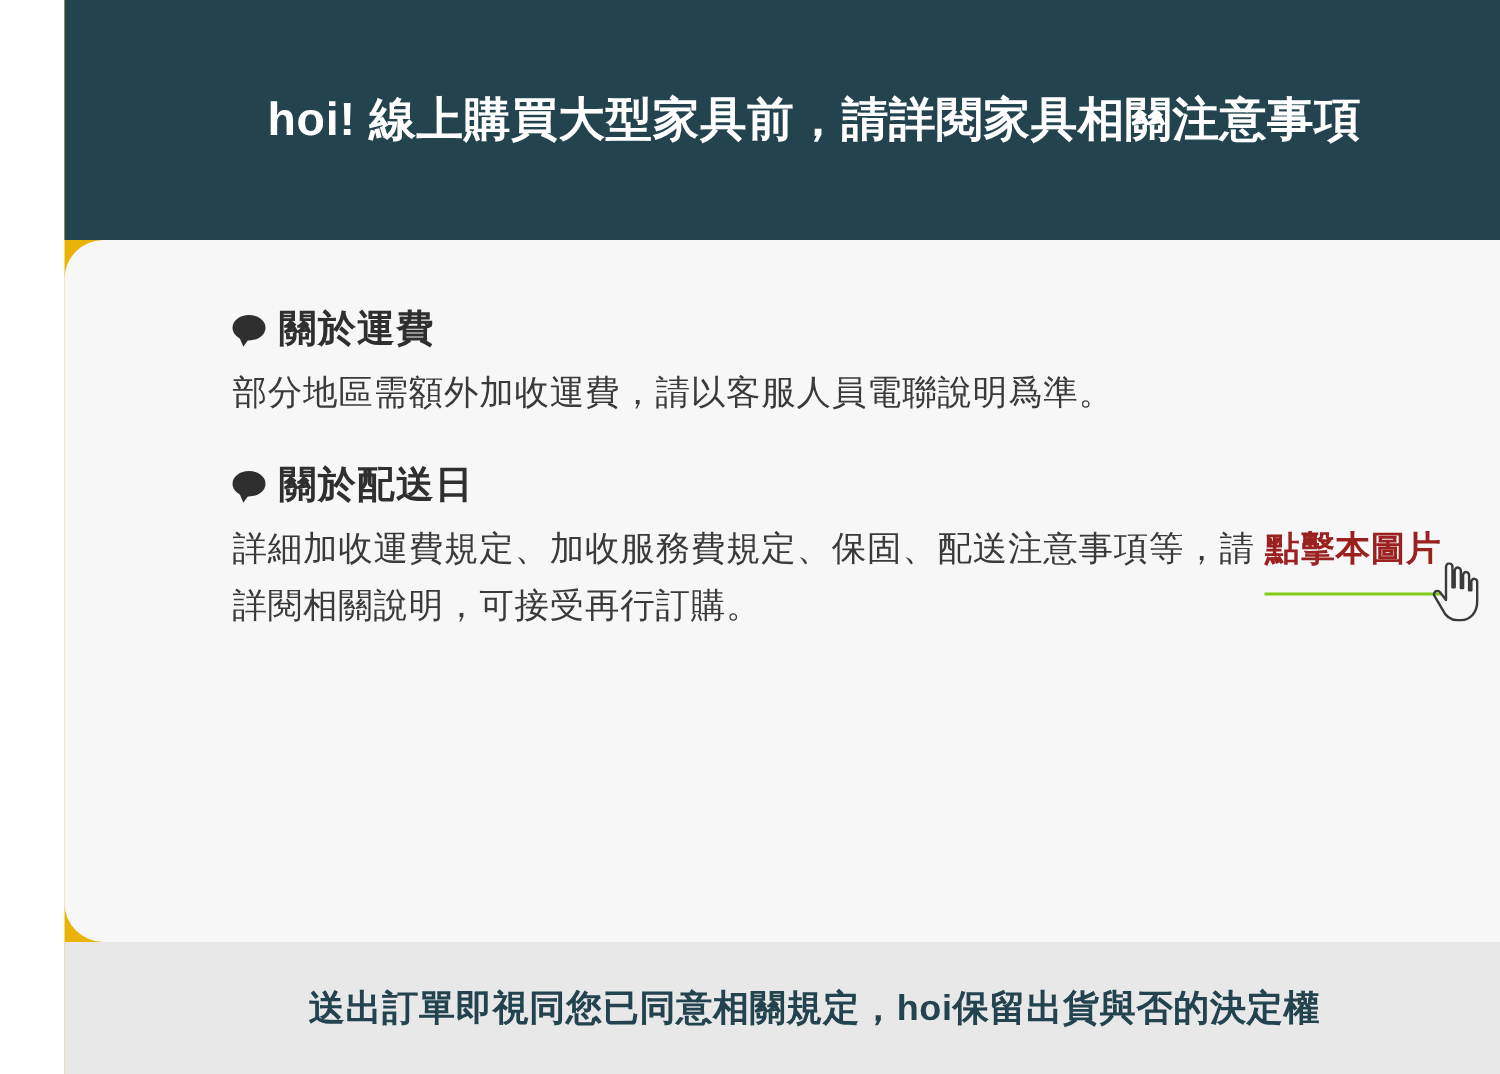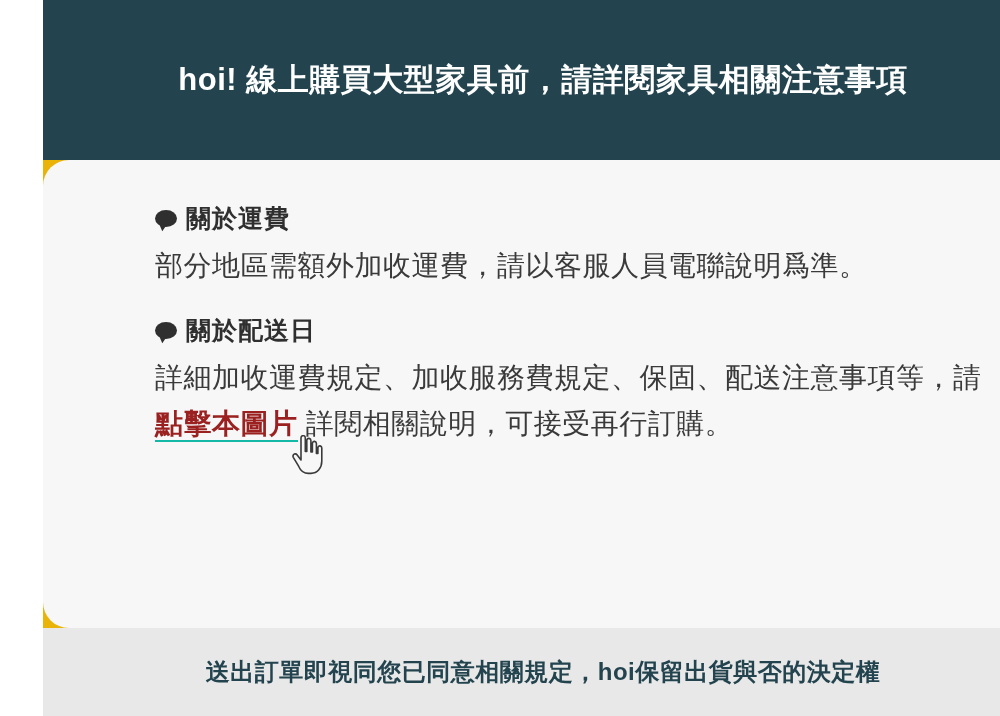--- a/index.html
+++ b/index.html
@@ -82,34 +82,34 @@
     border-top: 7px solid #2f2f2f;
     transform: rotate(12deg);
   }
   .section-title {
     font-size: 25px;
     font-weight: bold;
     color: #2f2f2f;
     letter-spacing: 1px;
   }
   .section-text {
-    font-size: 28px;
+    font-size: 23px;
     color: #3a3a3a;
     line-height: 1.62;
     letter-spacing: 0.5px;
   }
   .em-red {
     color: #9b2020;
     font-weight: bold;
   }
   .link-red {
     color: #9b2020;
     font-weight: bold;
-    border-bottom: 2px solid #14b8a6;
-    padding-bottom: 1px;
+    border-bottom: 2px solid #84cc16;
+    padding-bottom: 17px;
     cursor: pointer;
   }
   .cursor-hand {
     position: relative;
     display: inline-block;
     width: 0;
     height: 0;
     vertical-align: baseline;
   }
   .cursor-hand svg {

